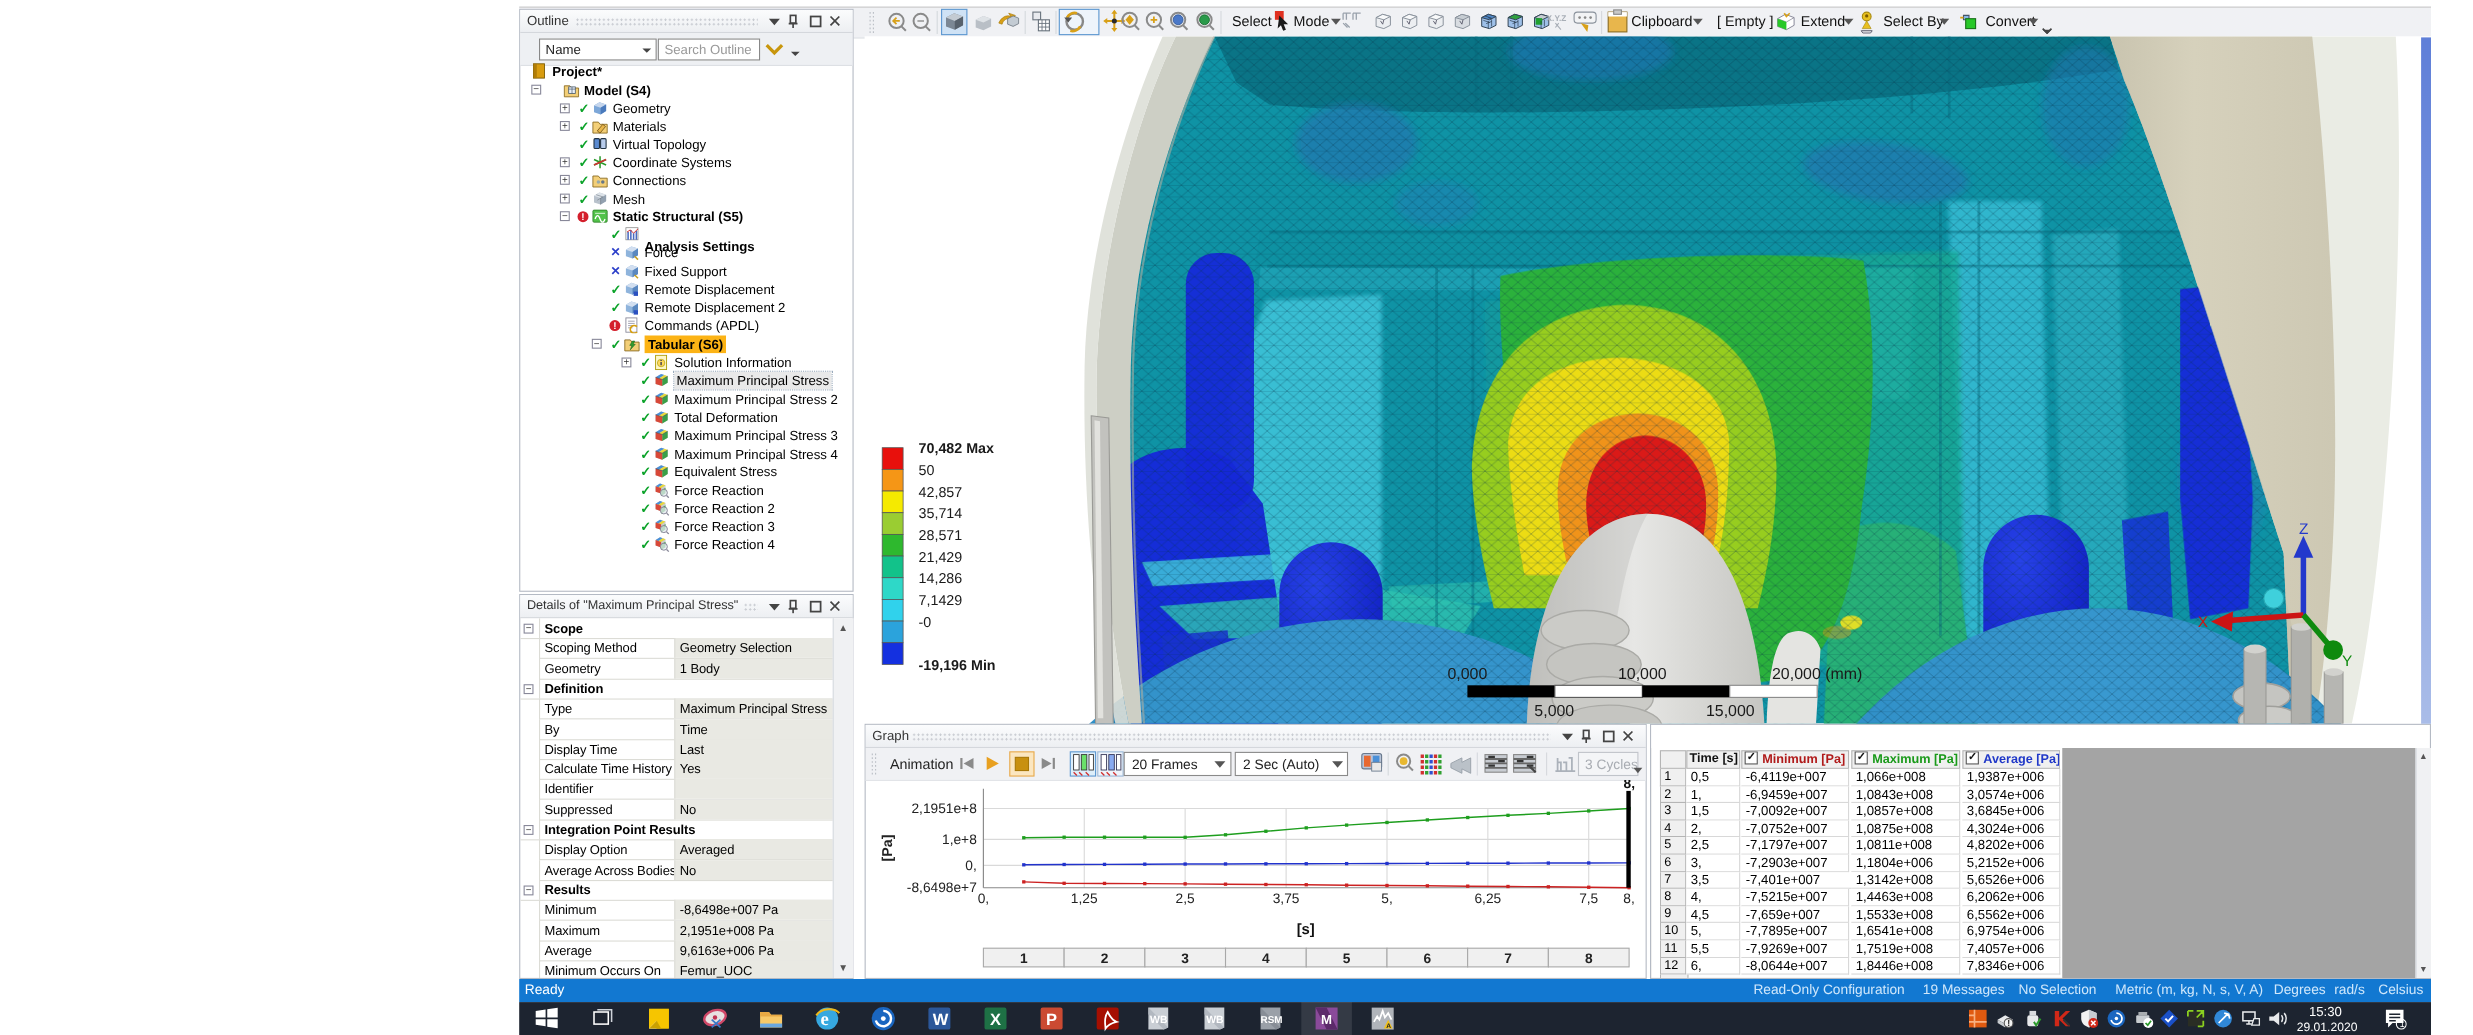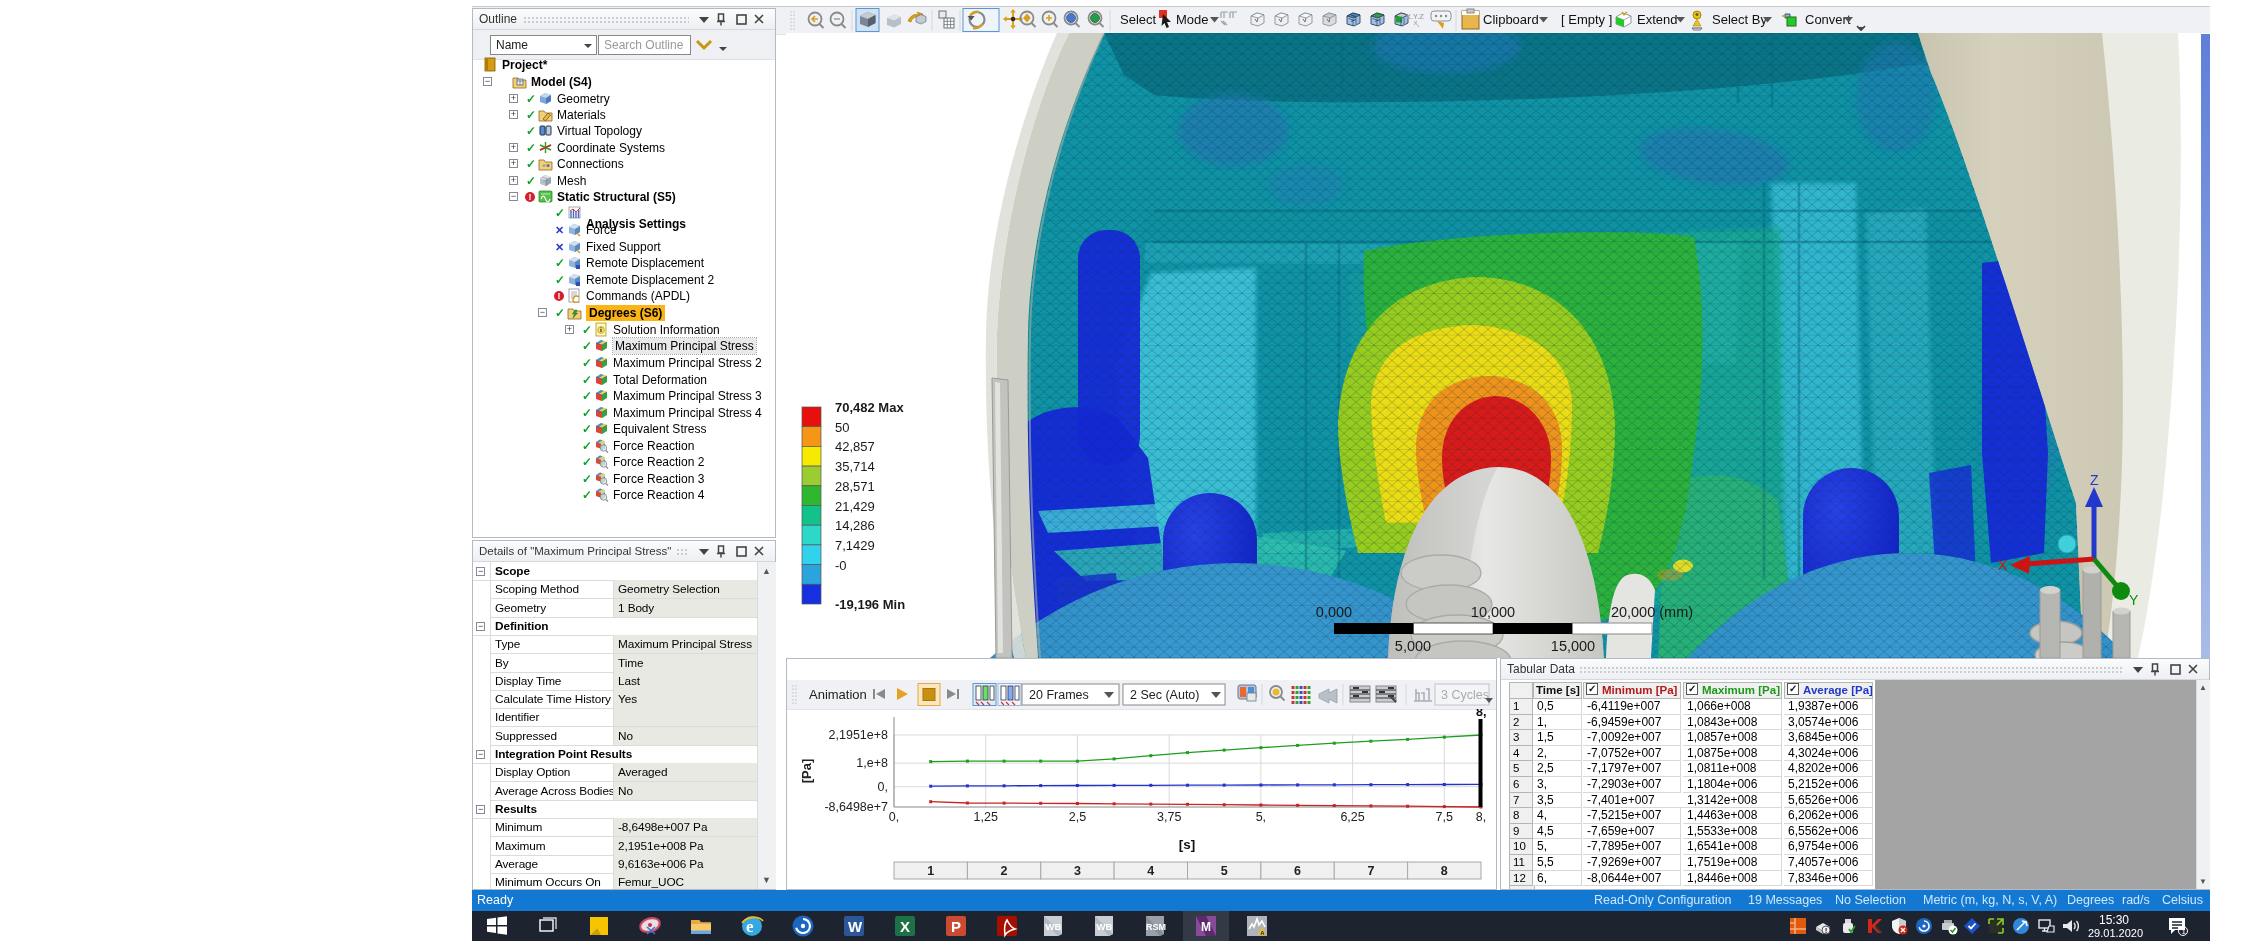--- a/index.html
+++ b/index.html
@@ -405,21 +405,21 @@
           <use href="#s-cmd"></use>
         </svg>
         <span style="position:absolute;left:113px;top:0;">Commands (APDL)</span>
       </div>
 <div class="trow" style="left:0;top:248px;width:302px">
         <span class="exp" style="left:65px;top:3px">−</span>
         <span class="chk" style="left:82px;top:0">✓</span>
         <svg class="ticon" style="left:94px;top:0">
           <use href="#s-sol"></use>
         </svg>
-        <span style="position:absolute;left:113px;top:0;font-weight:bold;background:#fcb315;padding:0 3px;">Degrees (S6)</span>
+        <span style="position:absolute;left:113px;top:0;font-weight:bold;background:#fcb315;padding:0 3px;">Tabular (S6)</span>
       </div>
 <div class="trow" style="left:0;top:265px;width:302px">
         <span class="exp" style="left:92px;top:3px">+</span>
         <span class="chk" style="left:109px;top:0">✓</span>
         <svg class="ticon" style="left:121px;top:0">
           <use href="#s-si"></use>
         </svg>
         <span style="position:absolute;left:140px;top:0;text-align:right;">Solution Information</span>
       </div>
 <div class="trow" style="left:0;top:281px;width:302px">
@@ -770,20 +770,29 @@
 <text x="49" y="497.2">14,286</text>
 <text x="49" y="516.9">7,1429</text>
 <text x="49" y="536.6">-0</text>
 <text x="49" y="575.8" font-weight="bold">-19,196 Min</text>
 </g>
 </svg>
   </div>
 <div class="abs" style="left:2201px;top:34px;width:9px;height:624px;background:linear-gradient(#5f7fd8,#a9bce8)"></div>
 
 <div class="panel" id="graph" style="left:786px;top:658px;width:711px;height:232px">
+  <div class="ptitle">Graph<span class="dots" style="left:42px;right:86px"></span>
+    <svg class="ticons" style="right:6px" viewBox="0 0 72 14">
+        <path d="M2 5l5 6 5-6z" fill="#444"></path>
+        <rect x="21.5" y="2" width="5" height="7" fill="none" stroke="#444" stroke-width="1.5"></rect>
+        <path d="M20 9.5h8M24 9.5v4" stroke="#444" stroke-width="1.5" fill="none"></path>
+        <rect x="40" y="3" width="9" height="9" fill="none" stroke="#444" stroke-width="1.6"></rect>
+        <path d="M58 3l8 8M66 3l-8 8" stroke="#444" stroke-width="1.6"></path>
+      </svg>
+  </div>
   <div id="gtoolbar" class="abs" style="left:0;top:21px;width:709px;height:29px;background:#f0f1f4;border-bottom:1px solid #e2e4e8">
 <svg width="709" height="29" viewBox="0 0 709 29" style="position:absolute;left:0;top:0">
 <g stroke="#b9bdc4" stroke-width="1" stroke-dasharray="1.5 2">
           <path d="M6 5v19M9 5v19" fill="none"></path>
         </g>
 <text x="22" y="19" font-size="13" fill="#222">Animation</text>
 <g fill="#8a8a8a">
           <path d="M88 9v10l-2 0V9z"></path>
           <path d="M98 9l-9 5 9 5z" fill="#8a8a8a"></path>
         </g>
@@ -957,29 +966,20 @@
         <text x="510.6" y="166" text-anchor="middle" font-size="12.5" fill="#222" font-weight="bold">6</text>
         <rect x="547.2" y="153" width="73.4" height="17" fill="#f0f0f0" stroke="#a8a8a8"></rect>
         <text x="583.9" y="166" text-anchor="middle" font-size="12.5" fill="#222" font-weight="bold">7</text>
         <rect x="620.6" y="153" width="73.4" height="17" fill="#f0f0f0" stroke="#a8a8a8"></rect>
         <text x="657.3" y="166" text-anchor="middle" font-size="12.5" fill="#222" font-weight="bold">8</text>
 </svg>
     </div>
 </div>
 
 <div class="panel" id="tabular" style="left:1500px;top:658px;width:710px;height:232px">
-  <div class="ptitle">Tabular Data<span class="dots" style="left:78px;right:86px"></span>
-    <svg class="ticons" style="right:6px" viewBox="0 0 72 14">
-        <path d="M2 5l5 6 5-6z" fill="#444"></path>
-        <rect x="21.5" y="2" width="5" height="7" fill="none" stroke="#444" stroke-width="1.5"></rect>
-        <path d="M20 9.5h8M24 9.5v4" stroke="#444" stroke-width="1.5" fill="none"></path>
-        <rect x="40" y="3" width="9" height="9" fill="none" stroke="#444" stroke-width="1.6"></rect>
-        <path d="M58 3l8 8M66 3l-8 8" stroke="#444" stroke-width="1.6"></path>
-      </svg>
-  </div>
   <div id="ttable" class="abs" style="left:0;top:21px;width:695px;height:209px;background:#a4a4a4;overflow:hidden">
       <div style="position:absolute;left:0;top:0;width:374px;height:209px;background:#fff"></div>
       <div style="position:absolute;left:8px;top:2px;width:24px;height:17px;background:#f0f0f0;border:1px solid #b5b5b5;box-sizing:border-box"></div>
       <div style="position:absolute;left:32px;top:2px;width:49px;height:17px;background:#f0f0f0;border:1px solid #b5b5b5;box-sizing:border-box;font-size:11.5px;line-height:15px;padding-left:2px;font-weight:bold;color:#111;white-space:nowrap;overflow:hidden"><span style="color:#111">Time [s]</span></div>
       <div style="position:absolute;left:82px;top:2px;width:98px;height:17px;background:#f0f0f0;border:1px solid #b5b5b5;box-sizing:border-box;font-size:11.5px;line-height:15px;padding-left:2px;font-weight:bold;color:#b01a1a;white-space:nowrap;overflow:hidden"><span style="display:inline-block;width:10px;height:10px;border:1px solid #555;background:#fff;position:relative;margin-right:4px;vertical-align:-1px"><i style="position:absolute;left:1px;top:-3px;font-style:normal;font-size:10px;color:#111">✓</i></span><span style="color:#b01a1a">Minimum [Pa]</span></div>
       <div style="position:absolute;left:182px;top:2px;width:99px;height:17px;background:#f0f0f0;border:1px solid #b5b5b5;box-sizing:border-box;font-size:11.5px;line-height:15px;padding-left:2px;font-weight:bold;color:#1a9a1a;white-space:nowrap;overflow:hidden"><span style="display:inline-block;width:10px;height:10px;border:1px solid #555;background:#fff;position:relative;margin-right:4px;vertical-align:-1px"><i style="position:absolute;left:1px;top:-3px;font-style:normal;font-size:10px;color:#111">✓</i></span><span style="color:#1a9a1a">Maximum [Pa]</span></div>
       <div style="position:absolute;left:283px;top:2px;width:89px;height:17px;background:#f0f0f0;border:1px solid #b5b5b5;box-sizing:border-box;font-size:11.5px;line-height:15px;padding-left:2px;font-weight:bold;color:#2038c8;white-space:nowrap;overflow:hidden"><span style="display:inline-block;width:10px;height:10px;border:1px solid #555;background:#fff;position:relative;margin-right:4px;vertical-align:-1px"><i style="position:absolute;left:1px;top:-3px;font-style:normal;font-size:10px;color:#111">✓</i></span><span style="color:#2038c8">Average [Pa]</span></div>
       <div style="position:absolute;left:8px;top:19.0px;width:24px;height:15.6px;background:#f0f0f0;border-left:1px solid #b5b5b5;border-right:1px solid #b5b5b5;border-bottom:1px solid #b5b5b5;box-sizing:border-box;font-size:11.5px;text-align:left;padding-left:3px;line-height:15px">1</div>
       <div style="position:absolute;left:32px;top:19.0px;width:49px;height:15.6px;background:#fff;border-right:1px solid #d8d8d8;border-bottom:1px solid #d8d8d8;box-sizing:border-box;font-size:12px;line-height:15px;padding-left:4px;white-space:nowrap">0,5</div>
       <div style="position:absolute;left:82px;top:19.0px;width:98px;height:15.6px;background:#fff;border-right:1px solid #d8d8d8;border-bottom:1px solid #d8d8d8;box-sizing:border-box;font-size:12px;line-height:15px;padding-left:4px;white-space:nowrap">-6,4119e+007</div>

